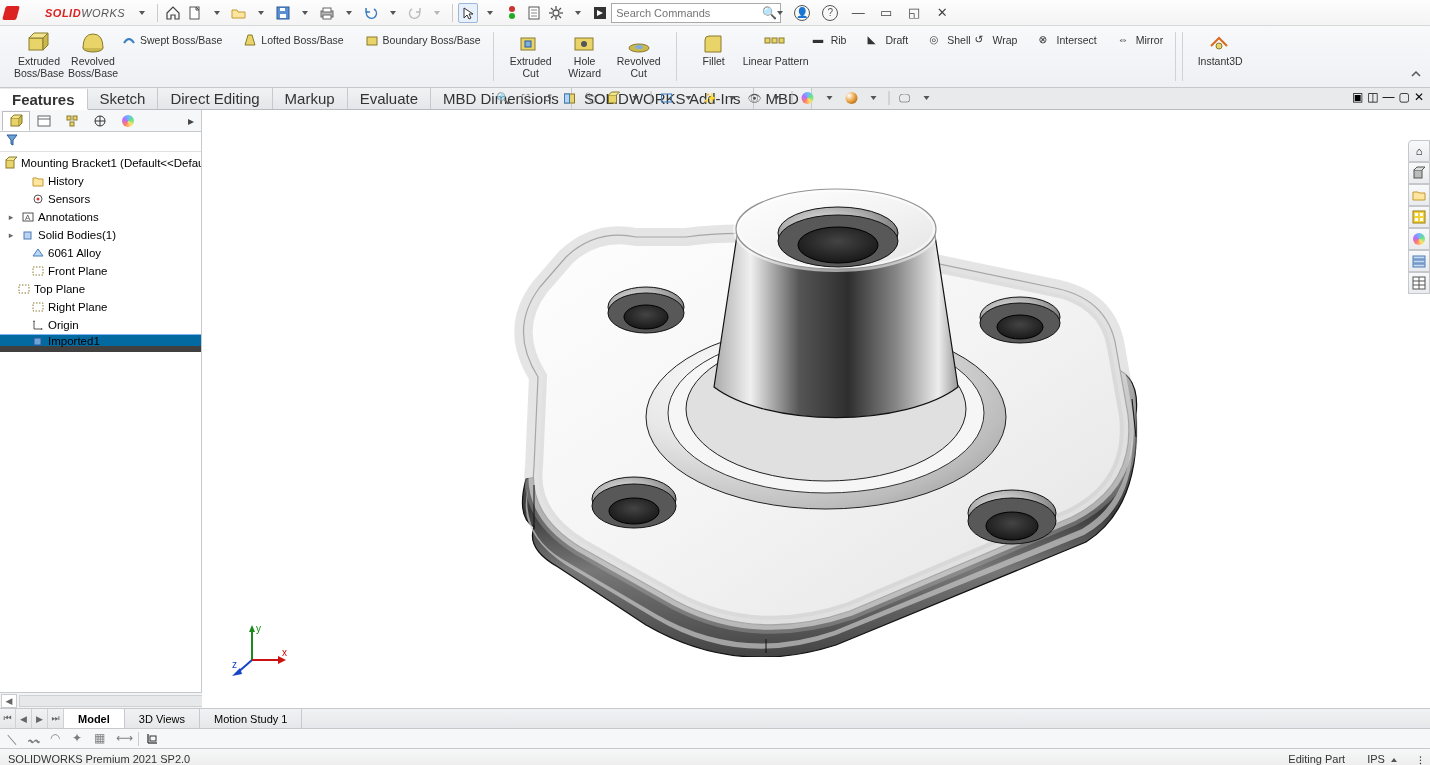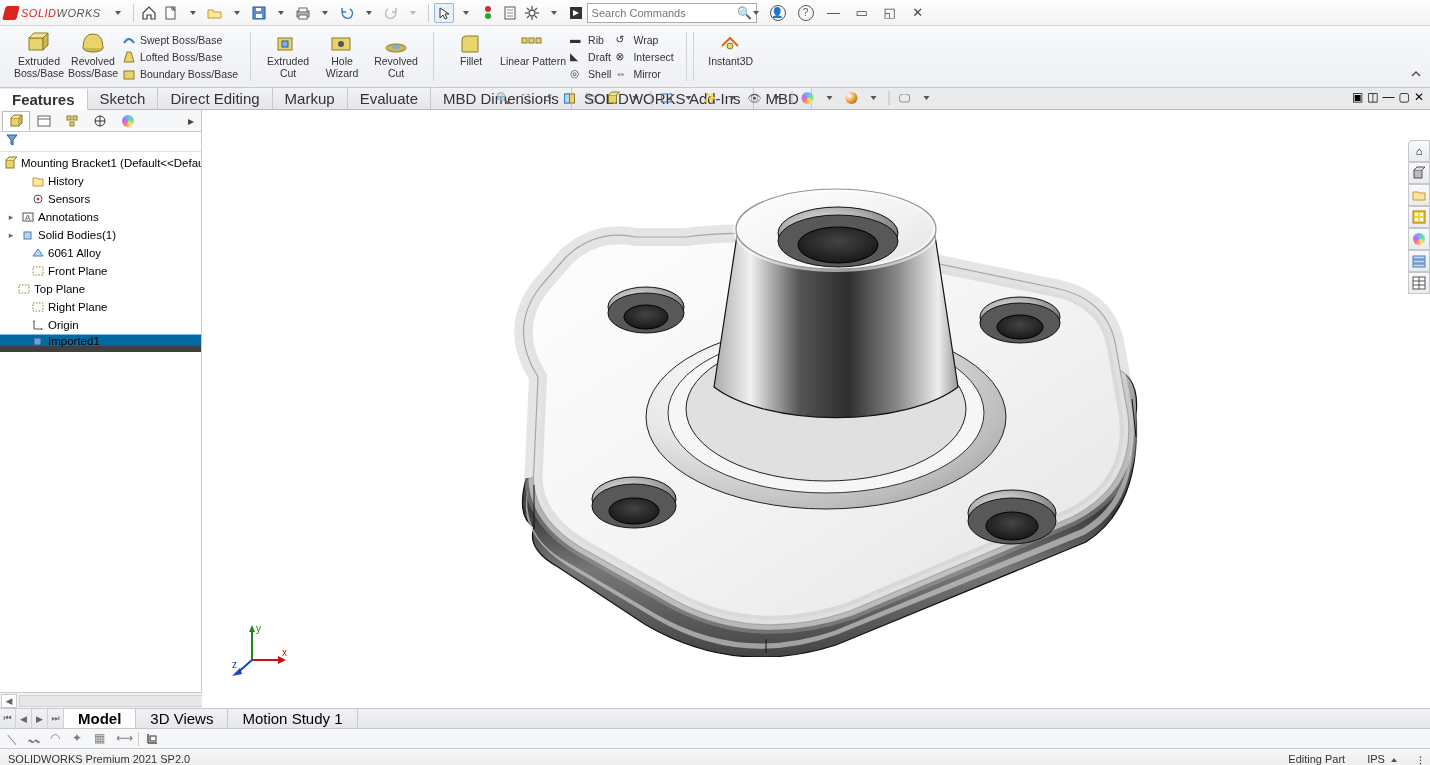--- a/index.html
+++ b/index.html
@@ -3,41 +3,41 @@
 <meta charset="utf-8">
 <style>
 * { box-sizing: border-box; margin: 0; padding: 0; font-family: "Segoe UI", Arial, sans-serif; }
 body { width: 1430px; height: 765px; background: #fff; overflow: hidden; font-size: 12px; color: #000; }
 
 
 .topbar { height: 26px; background: linear-gradient(#fdfdfd,#f4f4f4); border-bottom: 1px solid #d8d8d8; display: flex; align-items: center; padding: 0 4px; }
 .logo { display:flex; align-items:center; margin-right:6px; }
 .logo-icon { width:14px; height:14px; background:#d22; transform: skewX(-15deg); margin-right:3px; border-radius:2px; }
 .logo-text { font-style: italic; font-size: 11px; letter-spacing:.5px; }
-.logo-text .s1 { color:#d22; font-weight:normal; }
+.logo-text .s1 { color:#d22; font-weight:bold;margin-left:24px; }
 .logo-text .s2 { color:#555; }
 .tb-sep { width:1px; height:18px; background:#ccc; margin:0 4px; }
 .tb-btn { min-width:20px; height:20px; display:inline-flex; align-items:center; justify-content:center; margin:0 1px; border-radius:2px; cursor:default; position:relative; }
 .dd { width:8px; display:inline-flex; align-items:center; justify-content:center; }
 .chev { width:0; height:0; border-left:3px solid transparent; border-right:3px solid transparent; border-top:4px solid #555; }
 .doc-title { flex:1; text-align:center; font-size:12px; color:#333; }
 .searchwrap { display:flex; align-items:center; border:1px solid #aaa; height:20px; width:170px; background:#fff; }
 .searchwrap input { border:0; outline:0; flex:1; font-size:11px; padding:0 4px; color:#555; }
 .searchwrap .sicon { width:20px; text-align:center; color:#666; }
 .win-btns { display:flex; gap:6px; margin-left:10px; }
 .win-btns .tb-btn { color:#444; font-size:13px; }
 .circle { width:16px; height:16px; border:1.5px solid #555; border-radius:50%; display:flex; align-items:center; justify-content:center; font-size:10px; color:#555; }
 
 
 .ribbon { height: 62px; background: linear-gradient(#f8f9fb,#eef0f4); border-bottom:1px solid #c5c8cc; display:flex; padding:2px 6px; gap:2px; position:relative; }
 .rgroup { display:flex; align-items:flex-start; padding:2px 6px; }
 .rvsep { width:1px; background:#d0d2d5; margin:4px 2px; }
 .bigbtn { width:54px; display:flex; flex-direction:column; align-items:center; text-align:center; font-size:10.5px; line-height:1.1; color:#333; padding-top:2px; }
 .bigbtn .bicon { width:26px; height:22px; margin-bottom:2px; }
-.stack { display:flex; flex-direction:column; justify-content:flex-start; gap:1px; padding-top:2px; }
+.stack { display:flex; justify-content:flex-start; gap:17px; padding-top:2px; }
 .srow { display:flex; align-items:center; gap:4px; font-size:10.5px; white-space:nowrap; color:#333; padding:1px 2px; }
 .srow .sicon2 { width:14px; height:14px; display:inline-block; }
 .ribbon-collapse { position:absolute; right:8px; bottom:4px; }
 
 
 .tabsbar { height:22px; background:#e8eaec; border-bottom:1px solid #b8bbc0; display:flex; align-items:stretch; position:relative; }
 .tab { padding:0 12px; display:flex; align-items:center; font-size:15px; border-right:1px solid #c7c9cc; color:#333; background:linear-gradient(#f1f2f4,#e4e6e9); }
 .tab.active { background:#fff; font-weight:bold; border-bottom:1px solid #fff; position:relative; top:1px; }
 .hud { position:absolute; left:50%; transform:translateX(-50%); top:1px; display:flex; gap:4px; align-items:center; }
 .hud .hb { width:18px; height:18px; display:flex; align-items:center; justify-content:center; font-size:11px; color:#555; }
@@ -66,21 +66,21 @@
 .sidebar-right .srb { width:22px; height:22px; background:linear-gradient(#f8f9fb,#e9ebee); border:1px solid #c5c7cb; display:flex; align-items:center; justify-content:center; font-size:11px; }
 .sidebar-right .srb:first-child { border-top-left-radius:4px; }
 .hscroll { position:absolute; left:0; right:0; bottom:0; height:16px; border-top:1px solid #c7c9cc; background:#f2f3f4; display:flex; align-items:center; }
 .hscroll .arrow { width:16px; height:14px; display:flex; align-items:center; justify-content:center; color:#666; border:1px solid #c8cacd; background:#fff; font-size:9px; margin:0 1px; }
 .hscroll .thumb { flex:1; height:12px; margin:0 1px; background:#e7e8ea; border:1px solid #d0d1d3; position:relative; }
 
 
 .modelbar { height:20px; border-top:1px solid #c7c9cc; background:linear-gradient(#f1f2f4,#e6e7ea); display:flex; align-items:stretch; }
 .nav-btnset { display:flex; }
 .nav-btnset .nb { width:16px; display:flex; align-items:center; justify-content:center; font-size:9px; color:#666; border-right:1px solid #d0d1d3; }
-.mtab { padding:0 14px; display:flex; align-items:center; font-size:15px; border-right:1px solid #c7c9cc; }
+.mtab { padding:0 14px; display:flex; align-items:center; font-size:11px; border-right:1px solid #c7c9cc; }
 .mtab.active { background:#fff; font-weight:bold; }
 
 
 .lowstrip { height:20px; border-top:1px solid #c7c9cc; background:#f6f7f8; display:flex; align-items:center; padding:0 6px; gap:6px; }
 .lowstrip .li { width:16px; height:16px; opacity:.5; }
 .lowstrip .li.on { opacity:1; }
 
 
 .status { height:21px; background:linear-gradient(#f6f7f8,#ececec); border-top:1px solid #c7c9cc; display:flex; align-items:center; font-size:11px; color:#333; padding:0 8px; }
 .status .sp { margin-left:auto; display:flex; gap:22px; align-items:center; }

